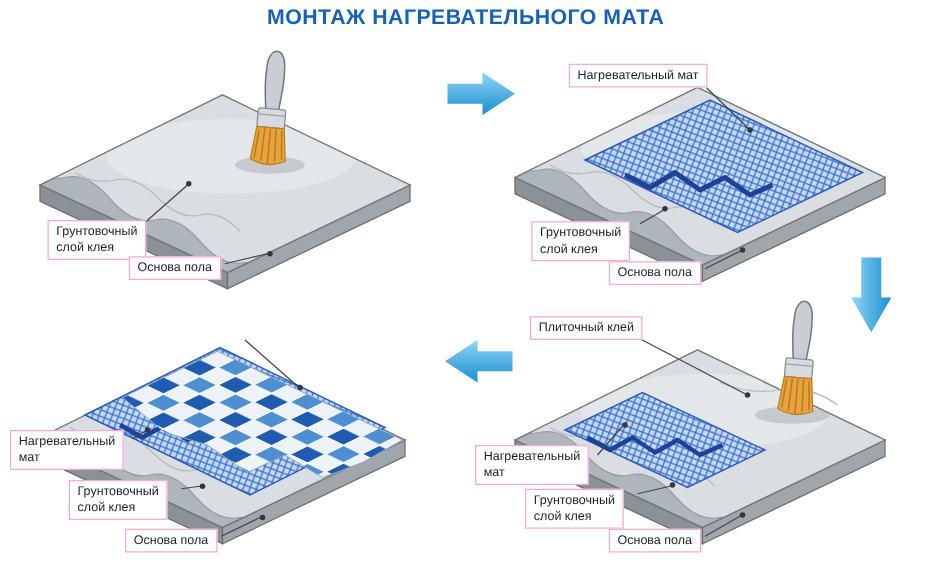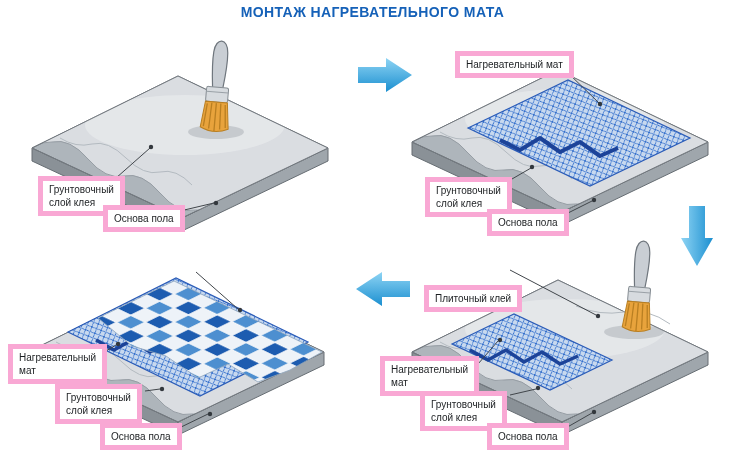--- a/index.html
+++ b/index.html
@@ -2,25 +2,25 @@
 <html><head>
 <meta charset="utf-8">
 <style>
   html,body{margin:0;padding:0;background:#ffffff;}
   .stage{
     position:relative;width:745px;height:451px;overflow:hidden;
     background:#ffffff;font-family:"Liberation Sans",sans-serif;
   }
   .title{
     position:absolute;top:4px;left:0;width:100%;text-align:center;
-    font-size:14px;font-weight:bold;color:#1561b8;letter-spacing:.4px;
+    font-size:17px;font-weight:bold;color:#1561b8;letter-spacing:.4px;
   }
   .canvas{position:absolute;left:0;top:0;}
   .lbl{
-    position:absolute;background:#ffffff;border:5px solid #f9a8d4;
+    position:absolute;background:#ffffff;border:1px solid #f9a8d4;
     padding:2px 6px;font-size:10px;line-height:1.3;color:#1c1f22;
     white-space:pre-line;z-index:3;
   }
 </style>
 </head>
 <body>
 
 <div class="stage">
 
   <div class="title">МОНТАЖ НАГРЕВАТЕЛЬНОГО МАТА</div>
@@ -152,21 +152,21 @@
 
   <div class="lbl" style="left:38px;top:176px;">Грунтовочный
 слой клея</div>
   <div class="lbl" style="left:103px;top:205px;">Основа пола</div>
 
   <div class="lbl" style="left:455px;top:51px;">Нагревательный мат</div>
   <div class="lbl" style="left:425px;top:177px;">Грунтовочный
 слой клея</div>
   <div class="lbl" style="left:487px;top:209px;">Основа пола</div>
 
-  <div class="lbl" style="left:424px;top:253px;margin-top:32px;">Плиточный клей</div>
+  <div class="lbl" style="left:424px;top:253px;">Плиточный клей</div>
   <div class="lbl" style="left:380px;top:356px;">Нагревательный
 мат</div>
   <div class="lbl" style="left:420px;top:391px;">Грунтовочный
 слой клея</div>
   <div class="lbl" style="left:487px;top:423px;">Основа пола</div>
 
   <div class="lbl" style="left:8px;top:344px;">Нагревательный
 мат</div>
   <div class="lbl" style="left:55px;top:384px;">Грунтовочный
 слой клея</div>

